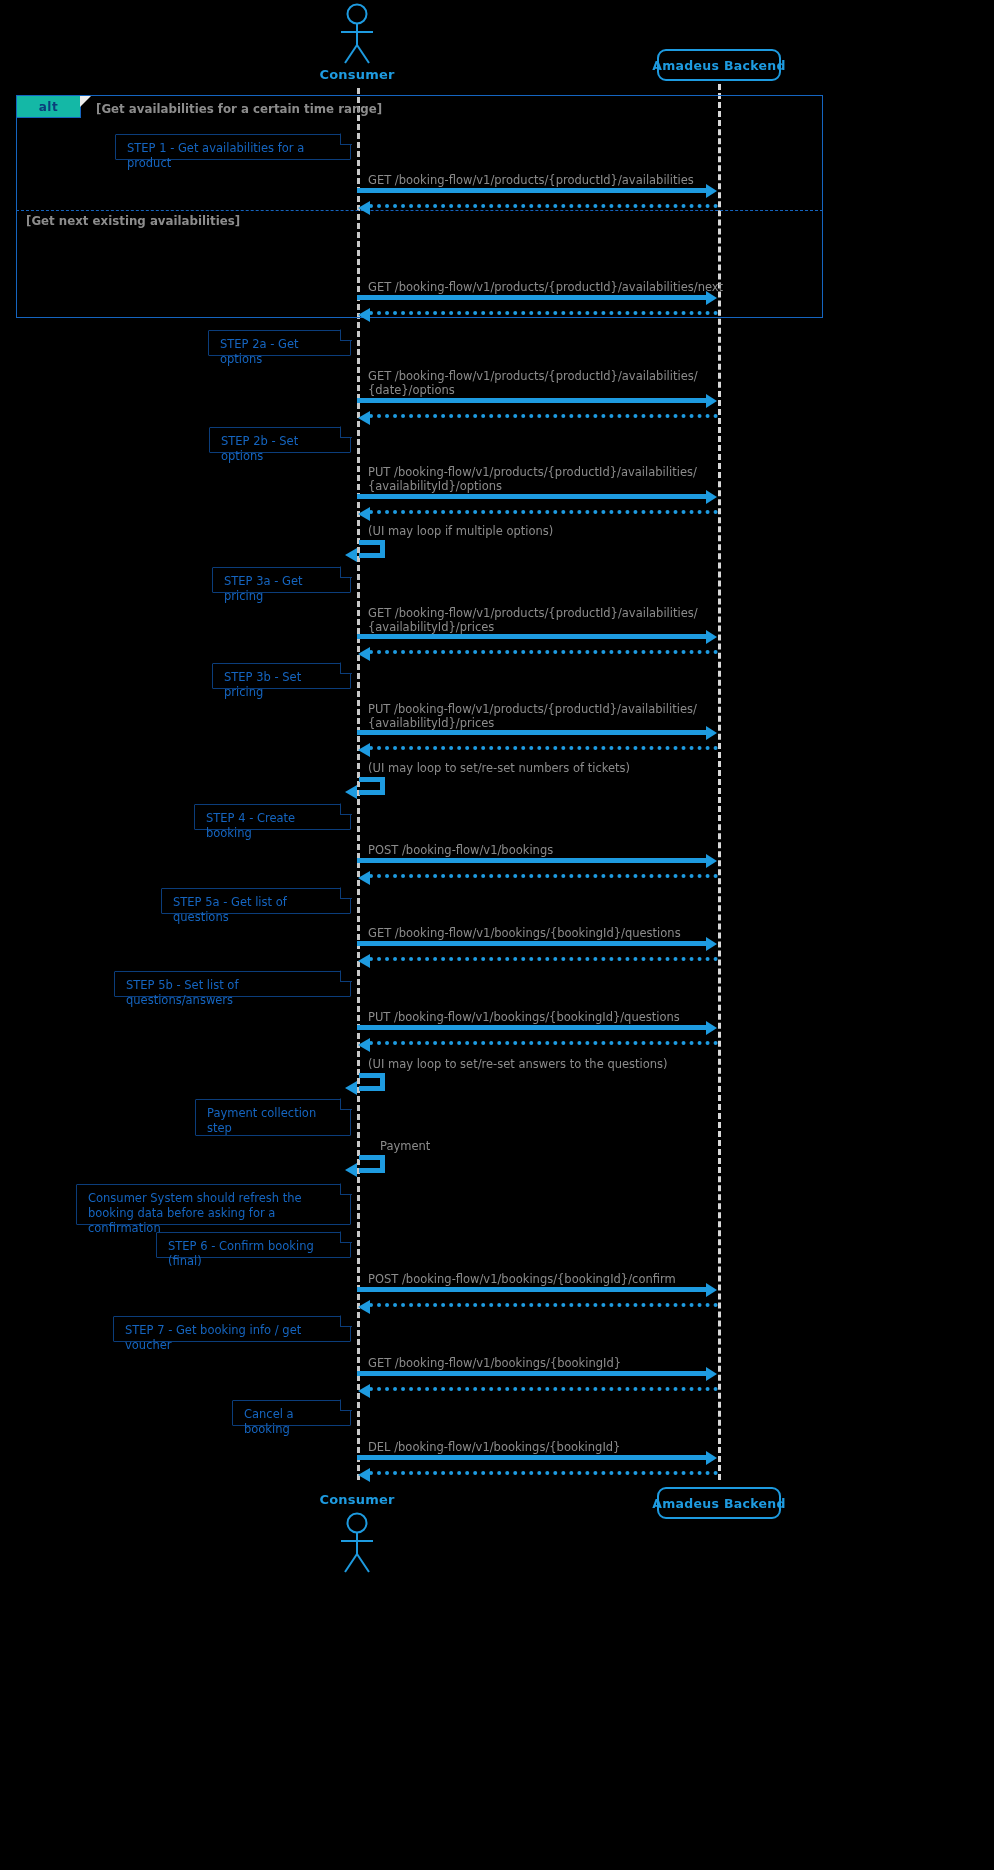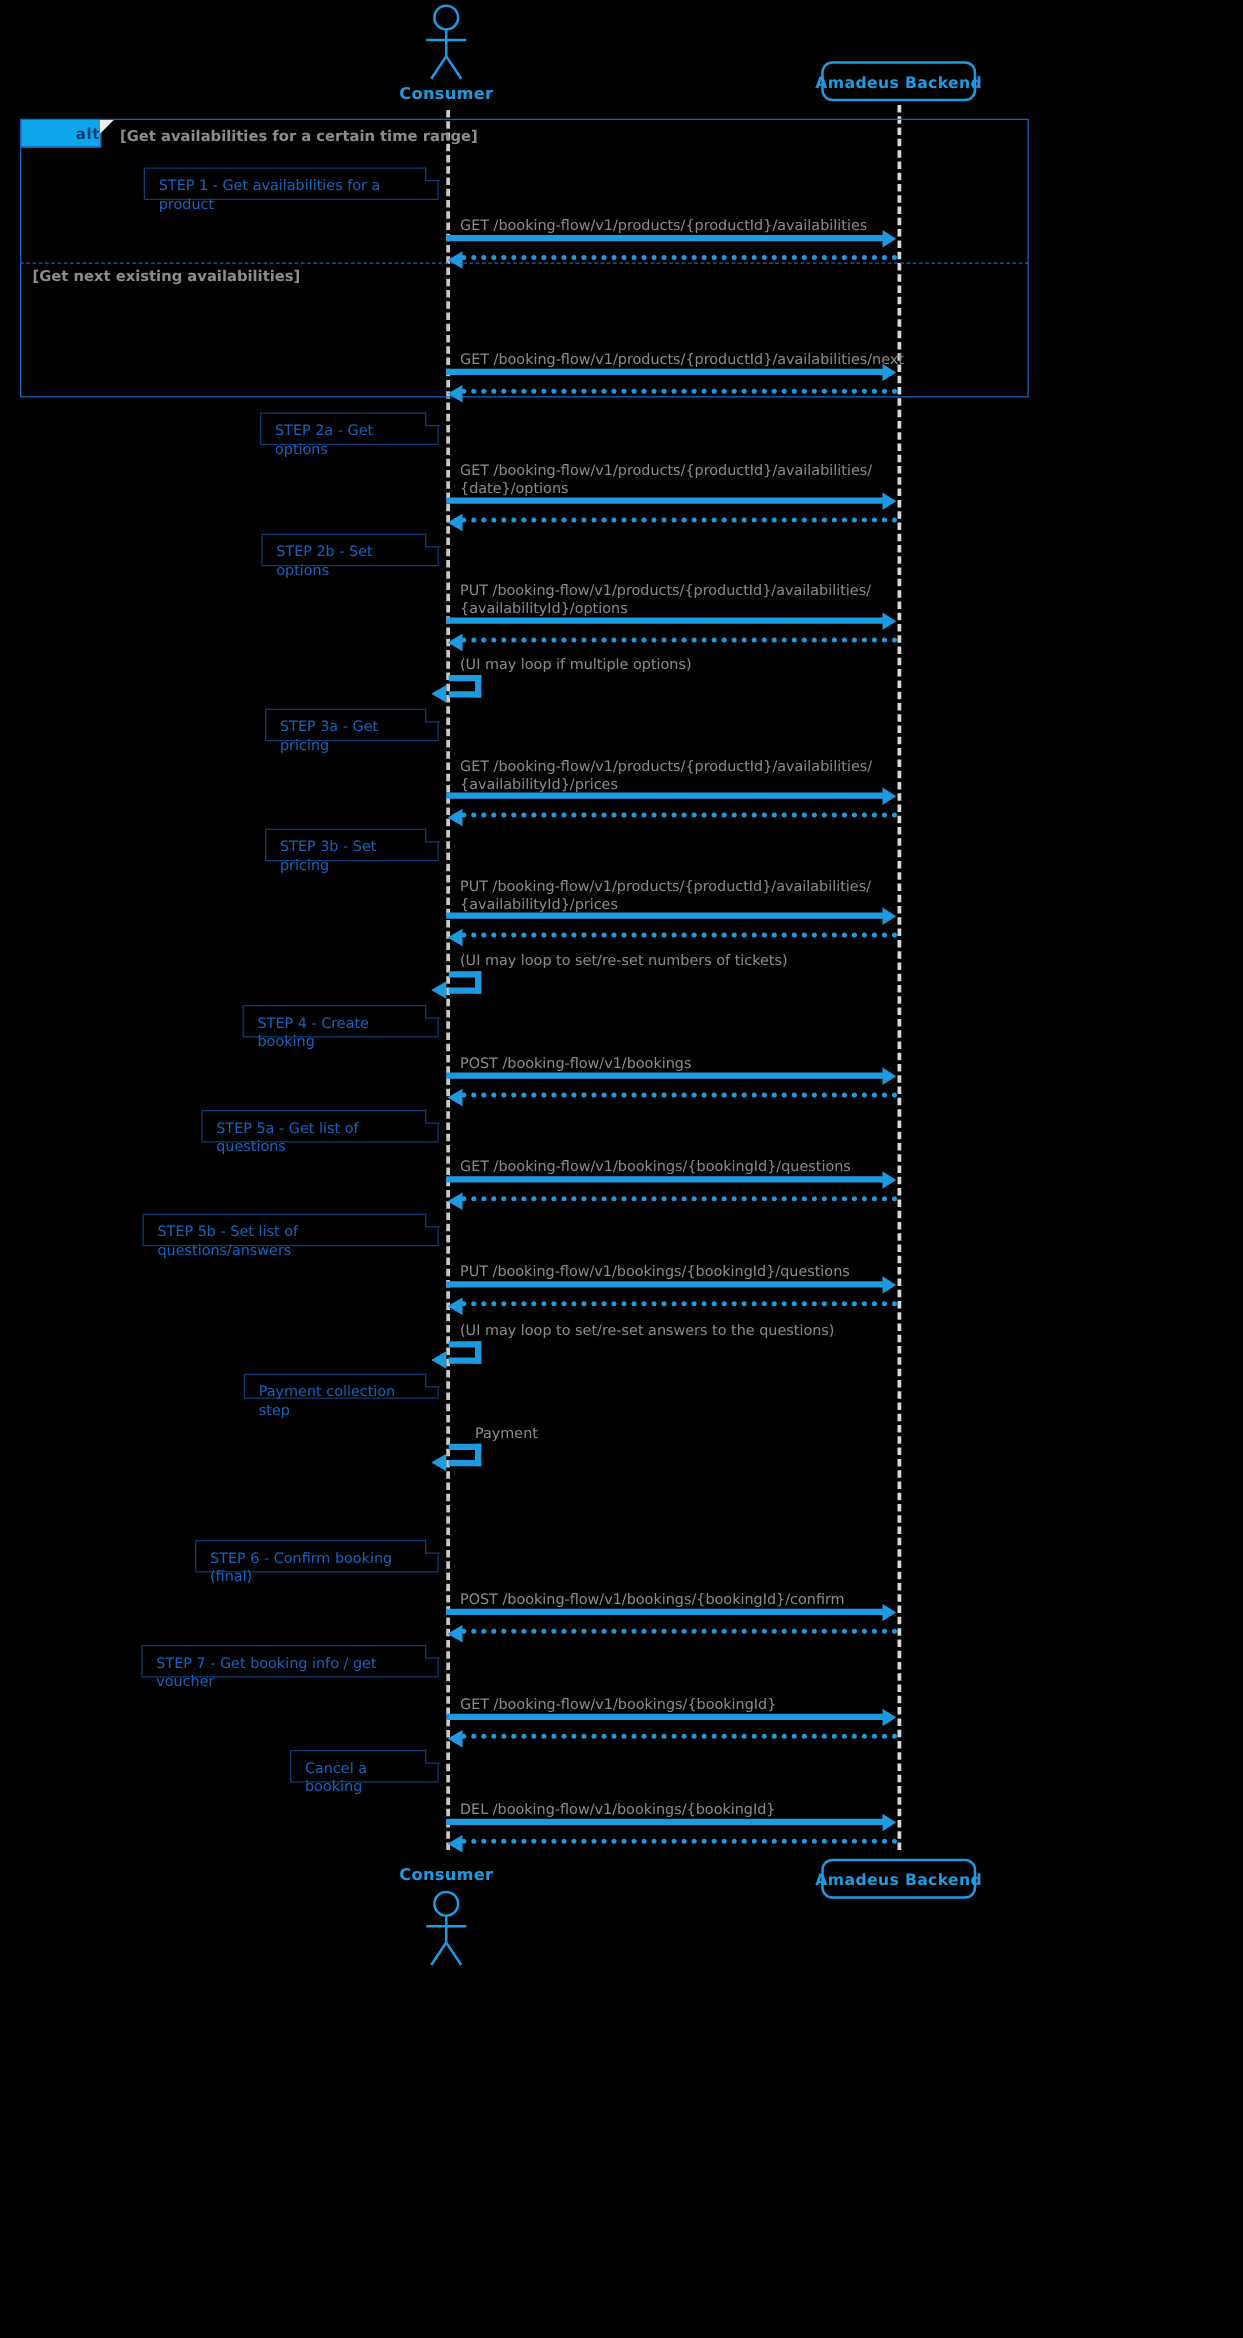--- a/index.html
+++ b/index.html
@@ -151,29 +151,29 @@
 
   
   .frag {
     position: absolute;
     border: 1.4px solid #1565C0;
     box-sizing: border-box;
     background: transparent;
   }
   .frag-tab {
     position: absolute;
-    background: #0ea5e9;
+    background: #14b8a6;
     border-right: 1.4px solid #1565C0;
     border-bottom: 1.4px solid #1565C0;
     color: #0B3D7B;
     font-size: 12px;
     font-weight: bold;
     display: flex;
     align-items: center;
-    justify-content: flex-end;
+    justify-content: center;
     box-sizing: border-box;
     letter-spacing: .5px;
   }
   .frag-tab::after {
     content: "";
     position: absolute;
     right: -11px;
     top: 0;
     width: 0; height: 0;
     border-left: 11px solid #EEEEEE;
@@ -339,29 +339,34 @@
     </div>
   <div class="arrow-dotted" style="left:369px; top:1041px; width:349px;">
       <span class="head"></span>
     </div>
 
   <div class="msg-label" style="left:368px; top:1057px;">(UI may loop to set/re-set answers to the questions)</div>
   <div class="self-msg" style="left:359px; top:1073px;">
       <span class="head"></span>
     </div>
 
-  <div class="note" style="left:195px; top:1099px; width:156px; height:20px;">
+  <div class="note" style="left:195px; top:1099px; width:156px; height:37px;">
     <span class="fold"></span>
     <span>Payment collection step</span>
   </div>
   <div class="msg-label" style="left:380px; top:1139px;">Payment</div>
   <div class="self-msg" style="left:359px; top:1155px;">
       <span class="head"></span>
     </div>
 
+  <div class="note" style="left:76px; top:1184px; width:275px; height:41px;">
+    <span class="fold"></span>
+    <span>Consumer System should refresh the booking
+data before asking for a confirmation</span>
+  </div>
 
   <div class="note" style="left:156px; top:1232px; width:195px; height:26px;">
     <span class="fold"></span>
     <span>STEP 6 - Confirm booking (final)</span>
   </div>
   <div class="msg-label" style="left:368px; top:1272px;">POST /booking-flow/v1/bookings/{bookingId}/confirm</div>
   <div class="arrow-solid" style="left:357px; top:1287px; width:351px;">
       <span class="head"></span>
     </div>
   <div class="arrow-dotted" style="left:369px; top:1303px; width:349px;">

